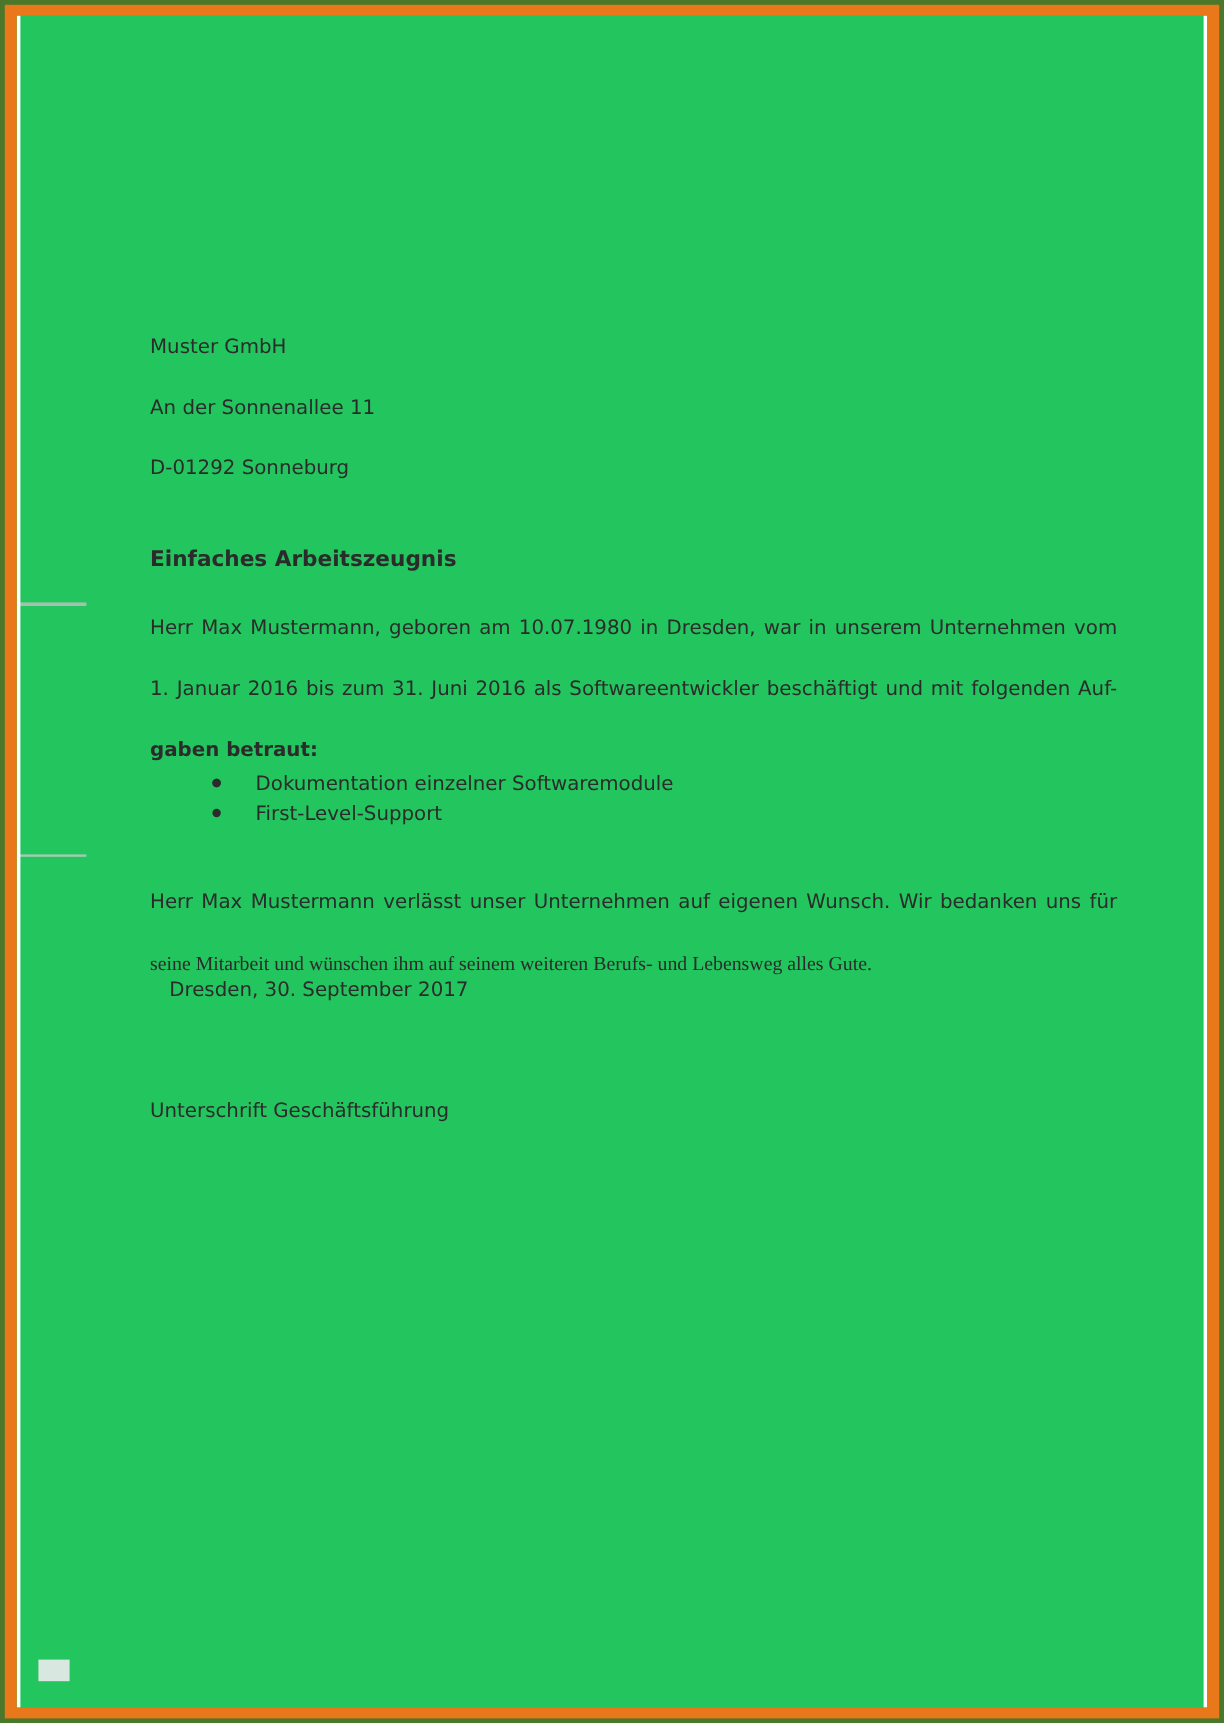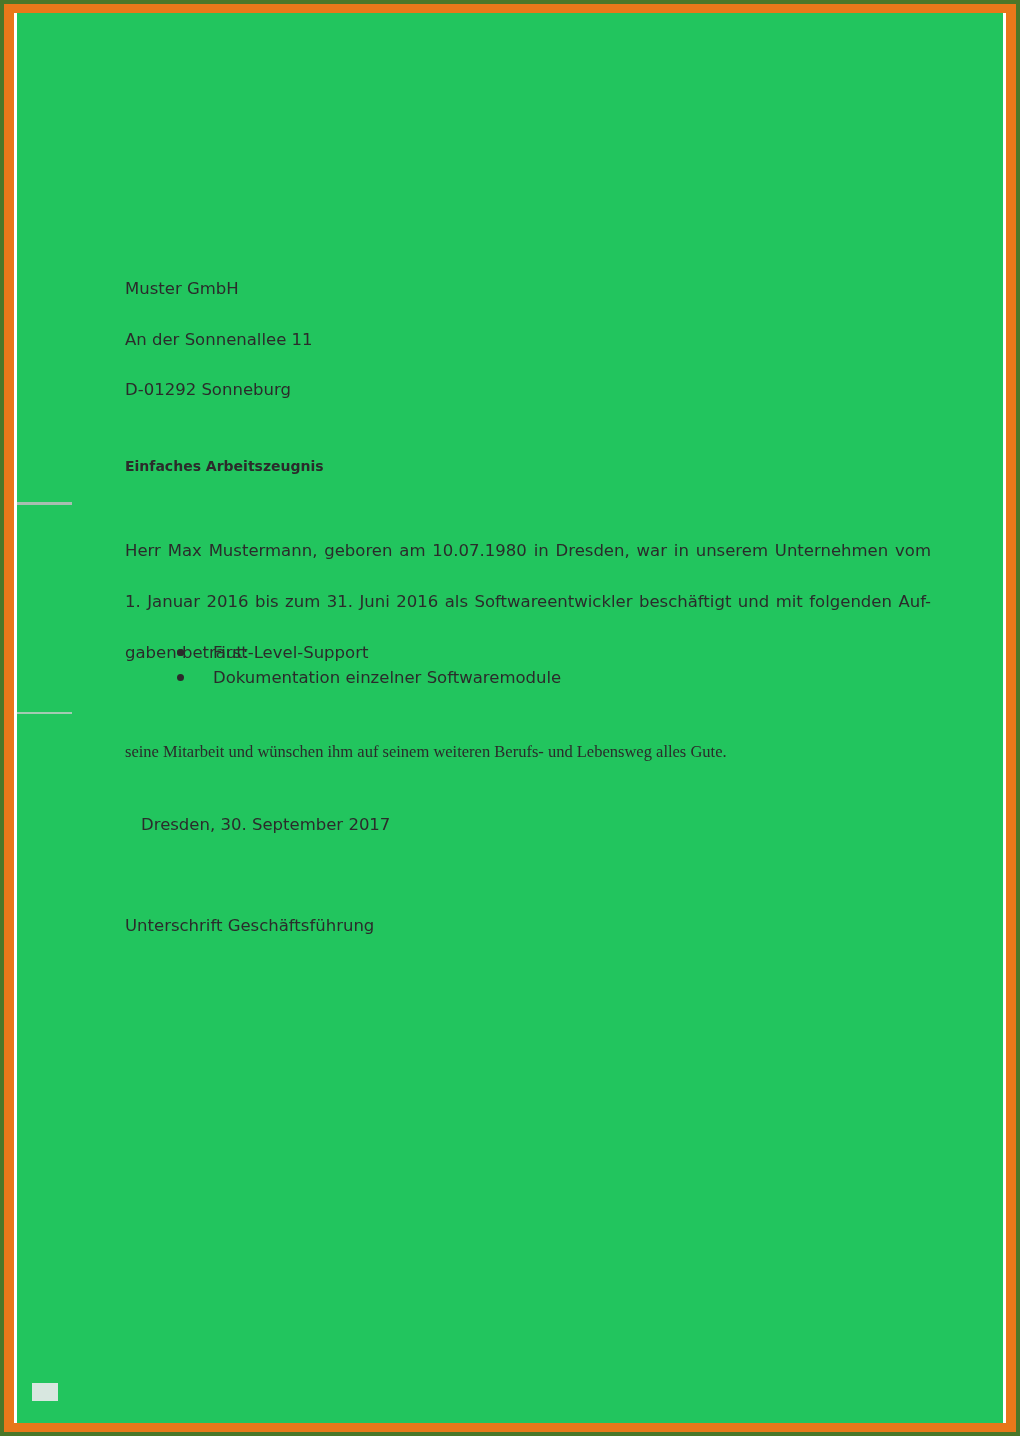--- a/index.html
+++ b/index.html
@@ -70,42 +70,42 @@
     left: 0;
     white-space: pre-line;
   }
   .address div { line-height: 25.5px; }
 
   .doc-title {
     position: absolute;
     top: 441px;
     left: 0;
     font-weight: bold;
-    font-size: 14px;
+    font-size: 18px;
   }
 
   .para-intro {
     position: absolute;
-    top: 525px;
+    top: 497px;
     left: 0;
     width: 806px;
     text-align: justify;
     line-height: 25.5px;
   }
   
   .para-intro .jline {
     display: block;
     text-align: justify;
   }
   .para-intro .jline::after {
     content: "";
     display: inline-block;
     width: 100%;
   }
-  .para-intro .lastline { display: block; }
+  .para-intro .lastline { display: block; font-weight: bold; }
 
   .task-list {
     position: absolute;
     top: 627px;
     left: 0;
     margin: 0;
     padding: 0 0 0 52px;
     list-style: none;
   }
   .task-list li {
@@ -204,29 +204,30 @@
           <span class="jline">1. Januar 2016 bis zum 31. Juni 2016 als Softwareentwickler beschäftigt und mit folgenden Auf-</span>
           <span class="lastline">gaben betraut:</span>
         </div>
 
         <ul class="task-list">
           <li>
             <span class="bullet"></span>
           </li>
           <li>
             <span class="bullet"></span>
-            <span>First-Level-Support</span>
+            <span>Dokumentation einzelner Softwaremodule</span>
           </li>
           <li>
             <span class="bullet"></span>
-            <span>Dokumentation einzelner Softwaremodule</span>
+            <span>First-Level-Support</span>
           </li>
         </ul>
 
         <div class="para-outro">
+          <span class="jline">Herr Max Mustermann verlässt unser Unternehmen auf eigenen Wunsch. Wir bedanken uns für</span>
           <span class="lastline">seine Mitarbeit und wünschen ihm auf seinem weiteren Berufs- und Lebensweg alles Gute.</span>
         </div>
 
         <div class="date-line">Dresden, 30. September 2017</div>
 
         <div class="signature-line">Unterschrift Geschäftsführung</div>
 
       </div>
     </div>
   </div>

